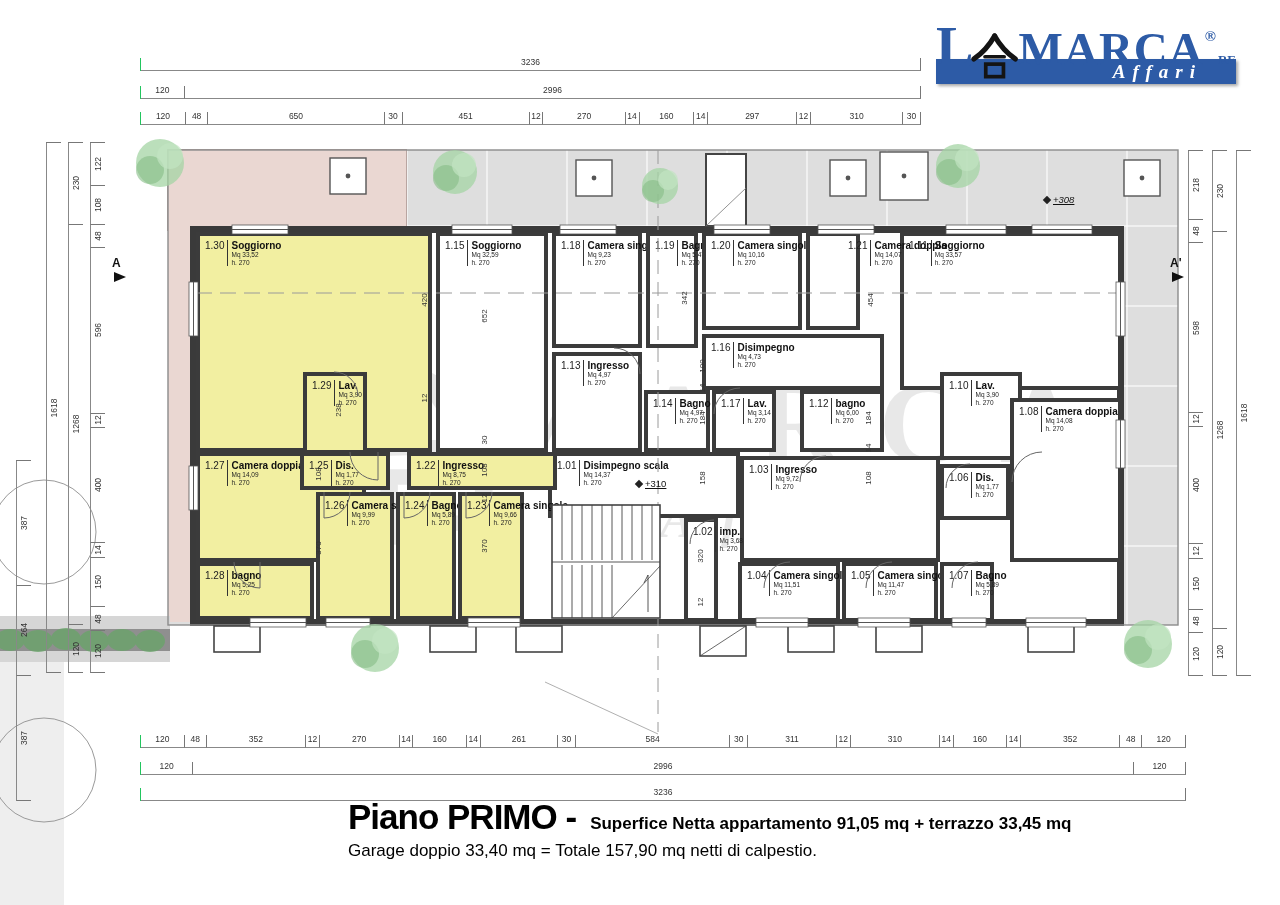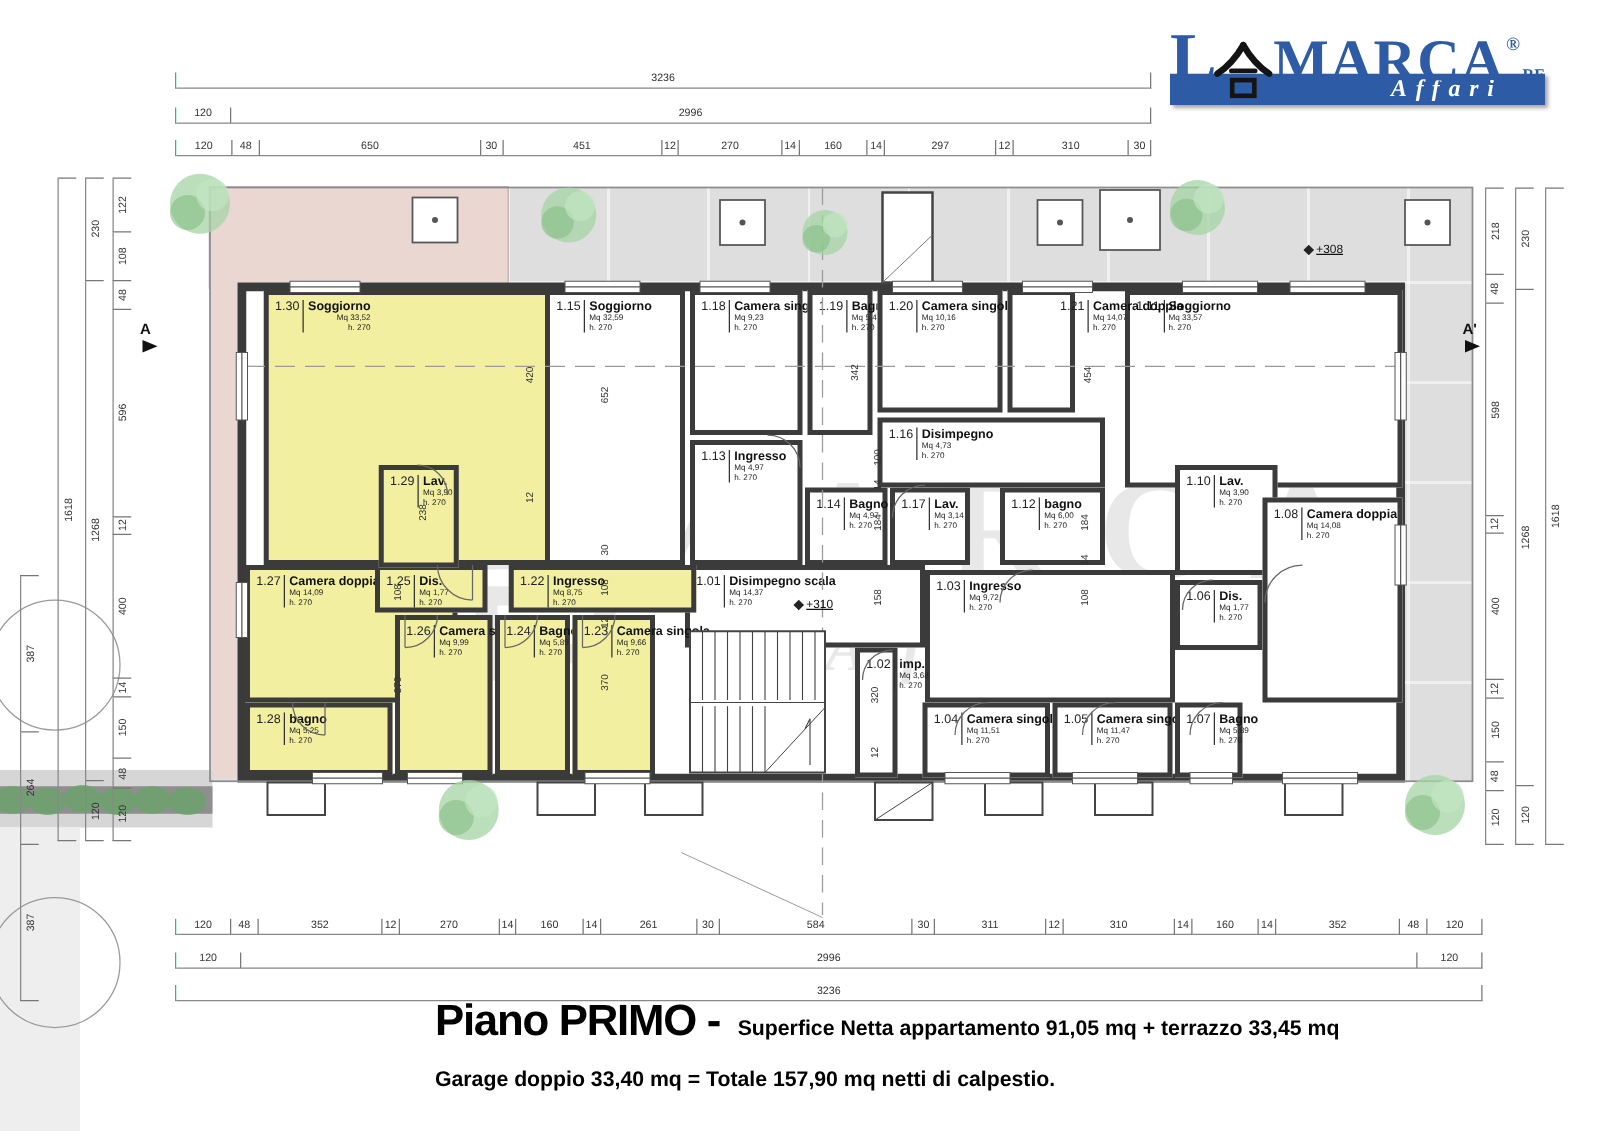--- a/index.html
+++ b/index.html
@@ -69,41 +69,41 @@
   .logo-re{font-size:13px;line-height:13px;margin:0 0 6px 2px;}
   .logo-bar{position:relative;margin-top:-13px;height:25px;background:#2d5ba6;text-align:right;z-index:1;
             box-shadow:2px 2px 3px rgba(0,0,0,.35);}
   .logo-bar span{color:#fff;font-family:"Liberation Serif",serif;font-style:italic;font-weight:bold;
                  font-size:19px;line-height:25px;letter-spacing:7px;padding-right:34px;}
   
   .titleblock{position:absolute;left:348px;top:797px;width:760px;}
   .title-line1{display:flex;align-items:baseline;gap:14px;}
   .title-main{font-size:35px;font-weight:bold;color:#000;letter-spacing:-1px;}
   .title-sub1{font-size:17px;font-weight:bold;color:#000;}
-  .title-sub2{font-size:17px;font-weight:bold;color:#000;margin-top:17px;}
+  .title-sub2{font-size:17px;font-weight:normal;color:#000;margin-top:4px;}
   svg.overlay{position:absolute;left:0;top:0;z-index:4;}
   .rooms-layer{position:absolute;left:0;top:0;width:100%;height:100%;z-index:3;}
   .dims-layer{position:absolute;left:0;top:0;width:100%;height:100%;z-index:6;}
 </style>
 </head>
 <body>
 
 <div id="canvas">
 
   <div class="platform"></div>
   <div class="terrace-top"></div>
   <div class="terrace-side"></div>
   <div class="road-band"></div>
   <div class="road-core"></div>
   <div class="left-strip"></div>
   <div class="building"></div>
 
   <div class="rooms-layer">
 
-      <div class="room yellow" style="left: 211px; top: 232px; width: 236px; height: 220px; text-align: right;">
+      <div class="room yellow" style="left: 196px; top: 232px; width: 236px; height: 220px;">
         <div class="rlab">
           <span class="rno">1.30</span>
           <div class="rbody">
             <div class="rnm">Soggiorno</div>
             <div class="rmq">Mq 33,52</div>
             <div class="rh">h. 270</div>
           </div>
         </div>
       </div>
 
@@ -883,21 +883,21 @@
       <span>A'</span>
       <svg width="16" height="12">
           <polygon points="2,1 14,6 2,11" fill="#111"></polygon>
         </svg>
     </div>
 
     <div class="lvl" style="left:636px;top:478px;">
       <span class="dia"></span>
       <span class="val">+310</span>
     </div>
-    <div class="lvl" style="left:1044px;top:194px;">
+    <div class="lvl" style="left:1044px;top:194px;font-style:italic;">
       <span class="dia"></span>
       <span class="val">+308</span>
     </div>
   </div>
 
   <div class="logo">
     <div class="logo-row">
       <span class="logo-l">L</span>
       <svg class="logo-kanji" viewBox="0 0 64 64">
         <g stroke="#141414" fill="none" stroke-linecap="round">

